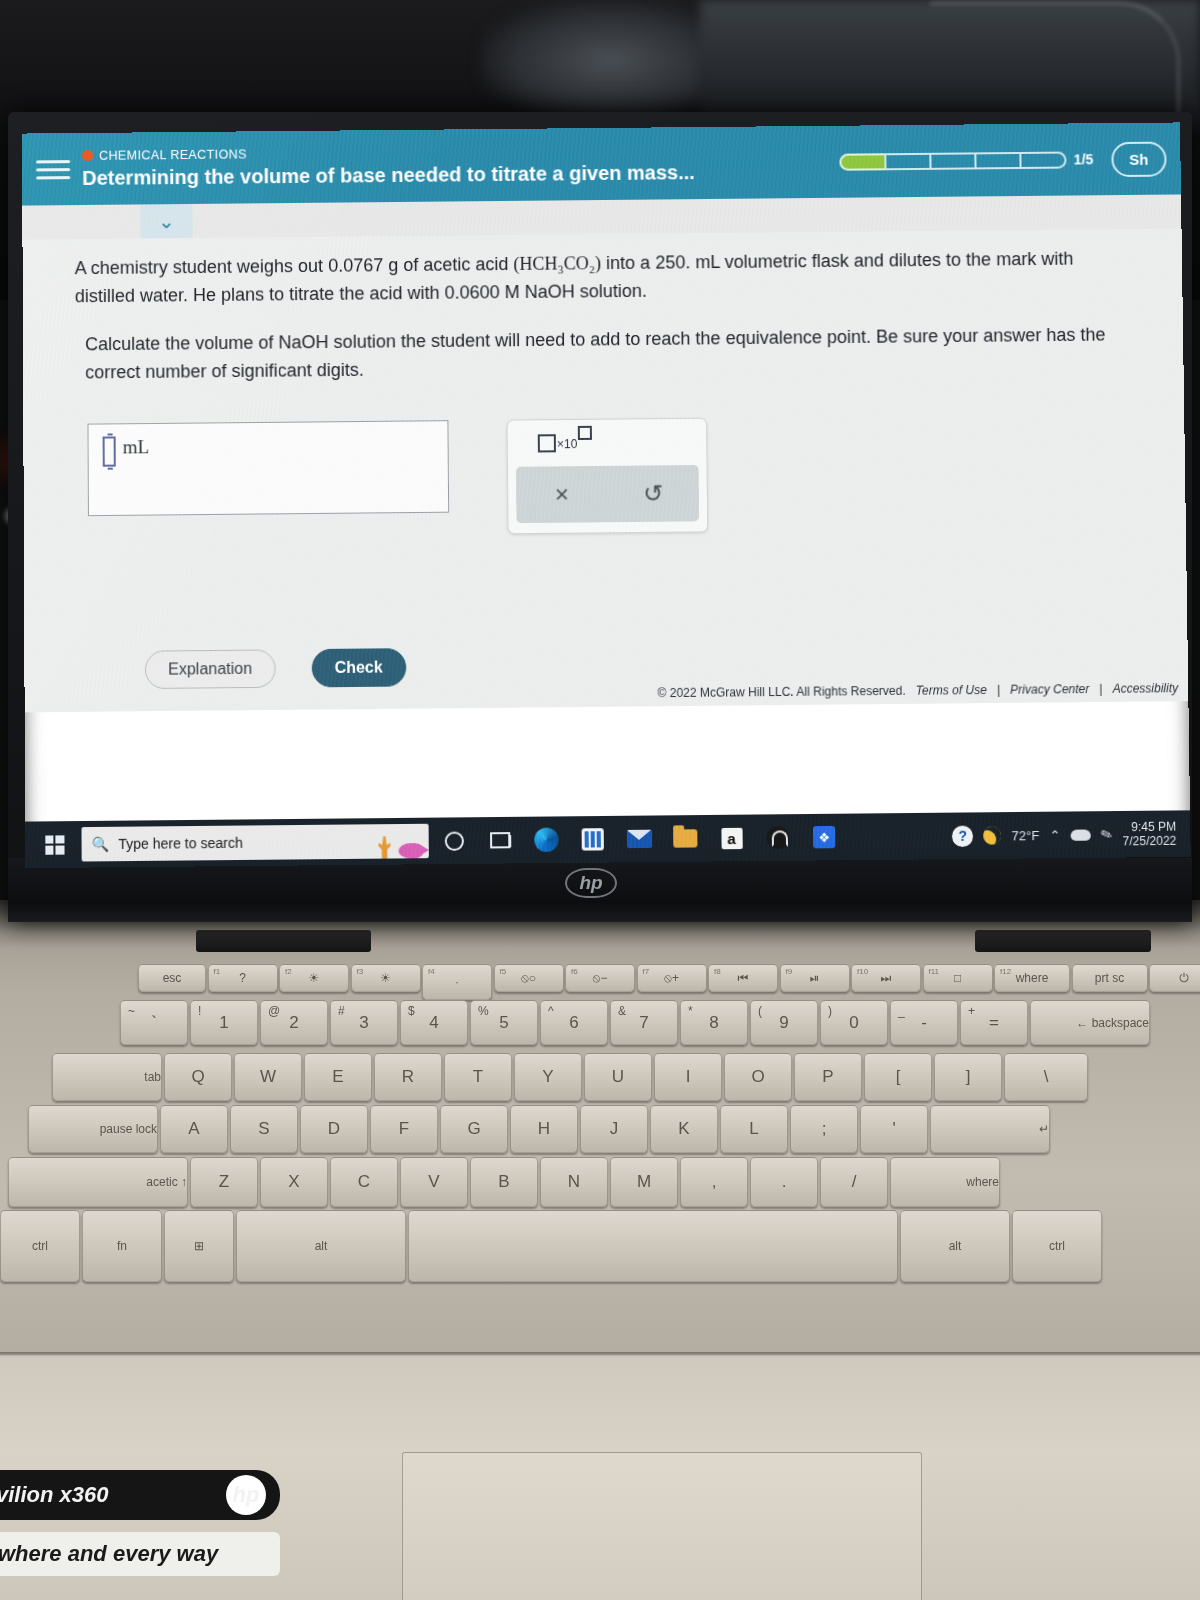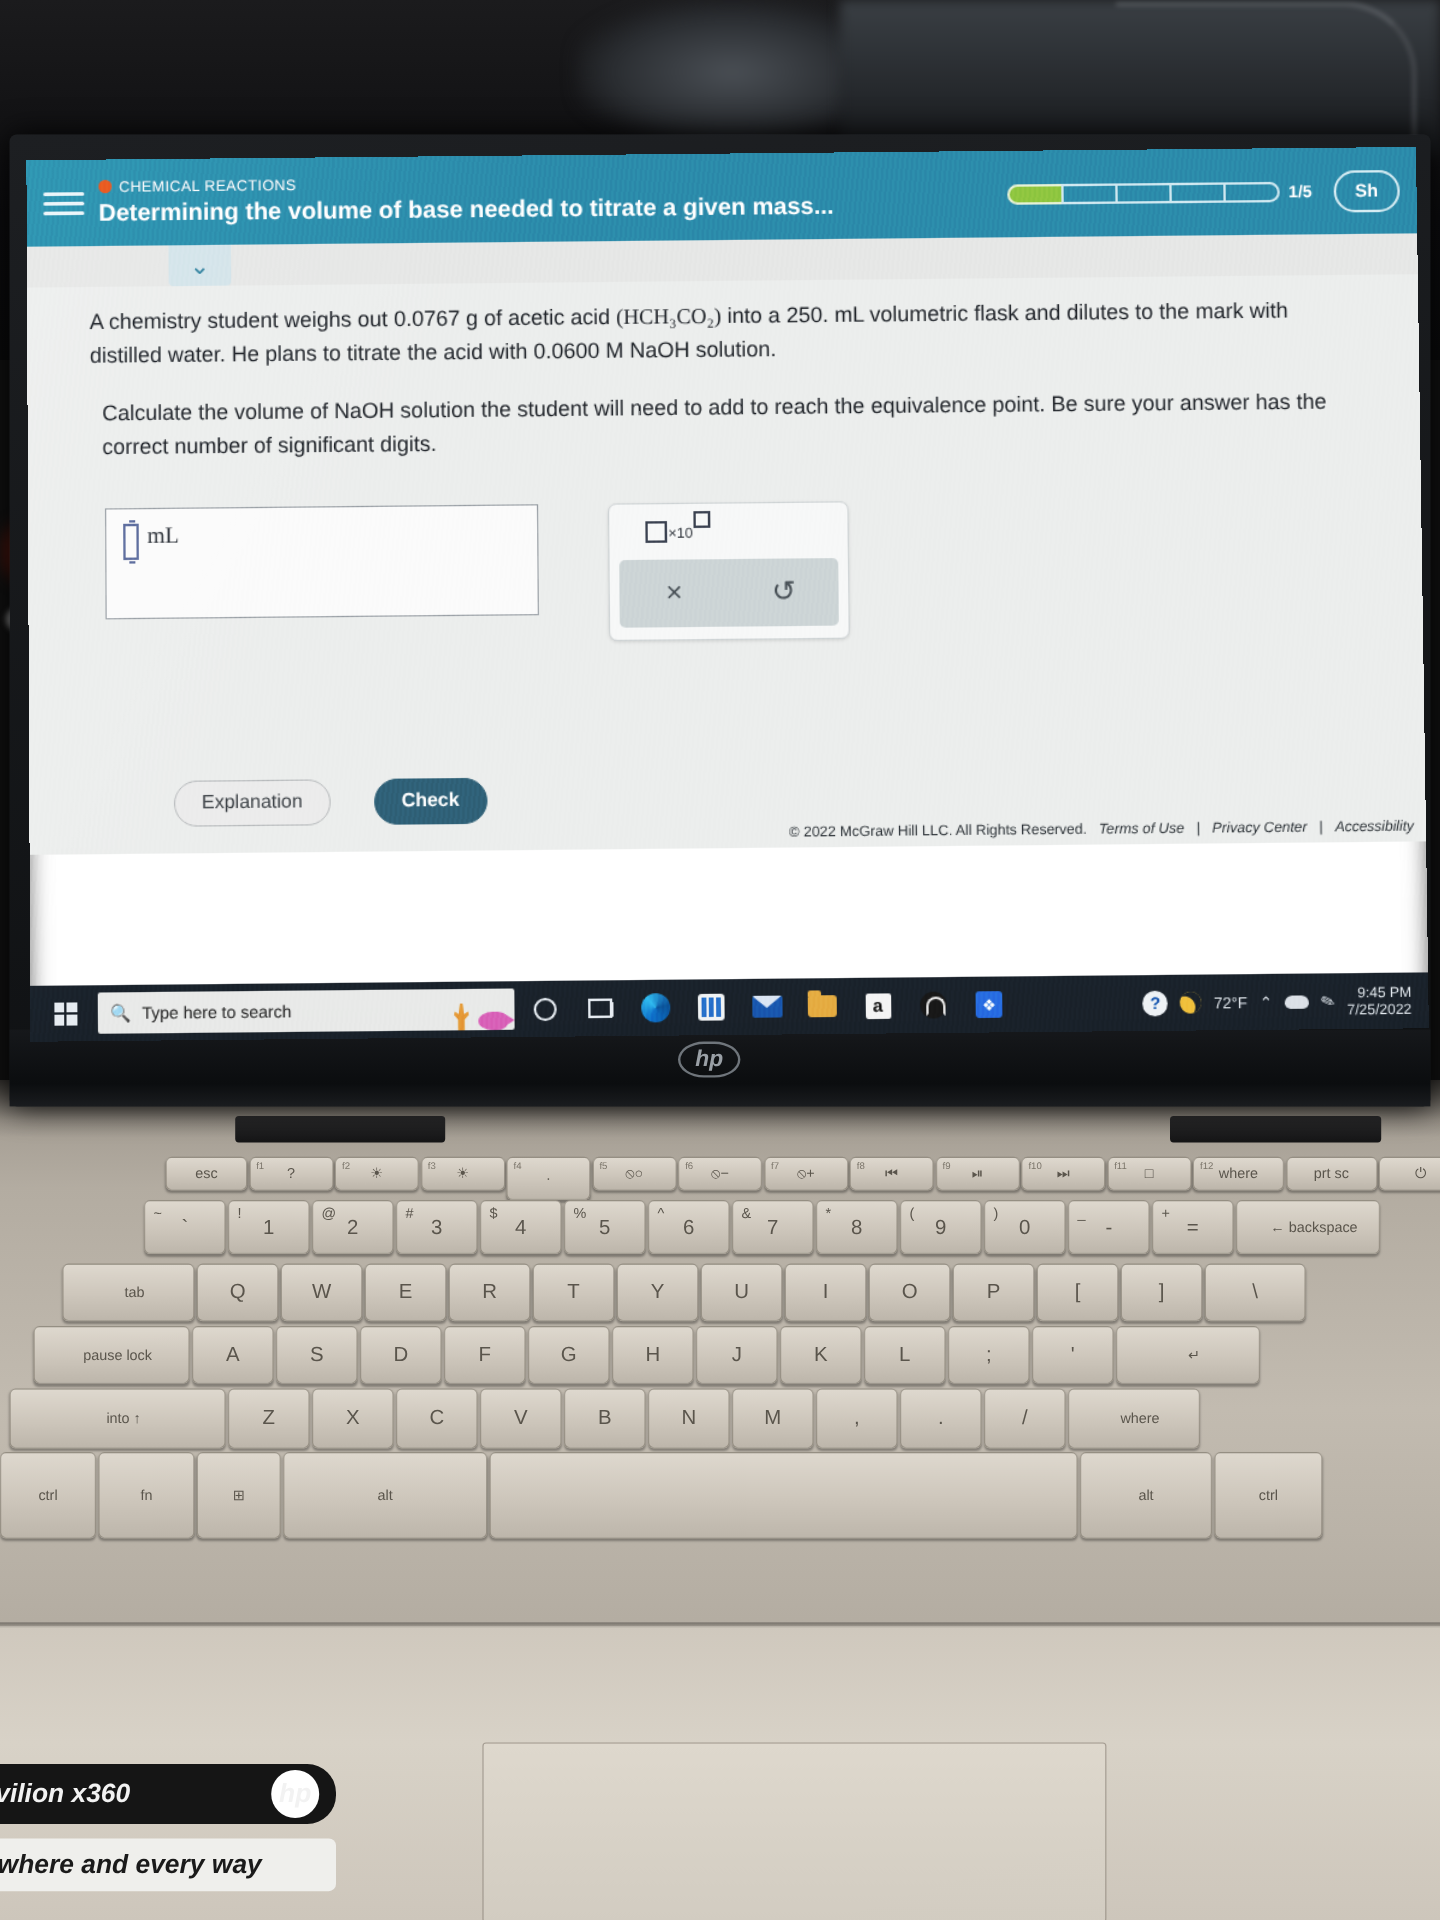--- a/index.html
+++ b/index.html
@@ -136,21 +136,21 @@
     box-shadow: 0 2px 2px rgba(0,0,0,.32);
     color: #5a554c; font-size: 13px;
     display: flex; align-items: center; justify-content: center;
     overflow: hidden;
   }
   .key.fn-key { height: 30px; font-size: 11px; }
   .key .fnum { position: absolute; left: 5px; top: 2px; font-size: 8px; color: #7b756a; }
   .key .sub { position: absolute; left: 7px; top: 3px; font-size: 12px; }
   .key .main { font-size: 17px; }
   .key .lbl { font-size: 12px; }
-  .key.wide { justify-content: center; padding-left: 10px; }
+  .key.wide { justify-content: flex-end; padding-left: 10px; }
 
   
   .chrome { position: absolute; left: 0; top: 0; width: 1158px; }
   .tabstrip {
     height: 44px; background: #cfd2d6; display: flex; align-items: flex-end;
     padding-left: 10px; gap: 0;
   }
   .tab {
     height: 34px; display: flex; align-items: center; gap: 5px;
     padding: 0 7px; font-size: 13px; color: #2a2a2a; white-space: nowrap;
@@ -543,21 +543,21 @@
         </div>
         <div class="key" style="left: 860px; top: 155px; width: 68px; height: 48px;">
           <span class="main">'</span>
         </div>
         <div class="key wide" style="left: 930px; top: 155px; width: 120px; height: 48px;">
           <span class="lbl">↵</span>
         </div>
       </div>
     <div id="kbd-z" style="position: absolute; left: 0px; top: 0px;">
         <div class="key wide" style="left: 8px; top: 207px; width: 180px; height: 50px;">
-          <span class="lbl">into ↑</span>
+          <span class="lbl">acetic ↑</span>
         </div>
         <div class="key" style="left: 190px; top: 207px; width: 68px; height: 50px;">
           <span class="main">Z</span>
         </div>
         <div class="key" style="left: 260px; top: 207px; width: 68px; height: 50px;">
           <span class="main">X</span>
         </div>
         <div class="key" style="left: 330px; top: 207px; width: 68px; height: 50px;">
           <span class="main">C</span>
         </div>

